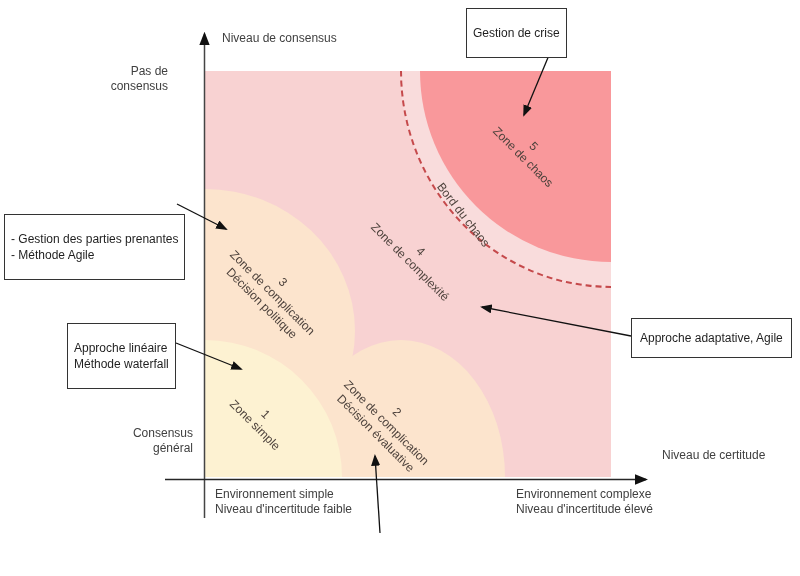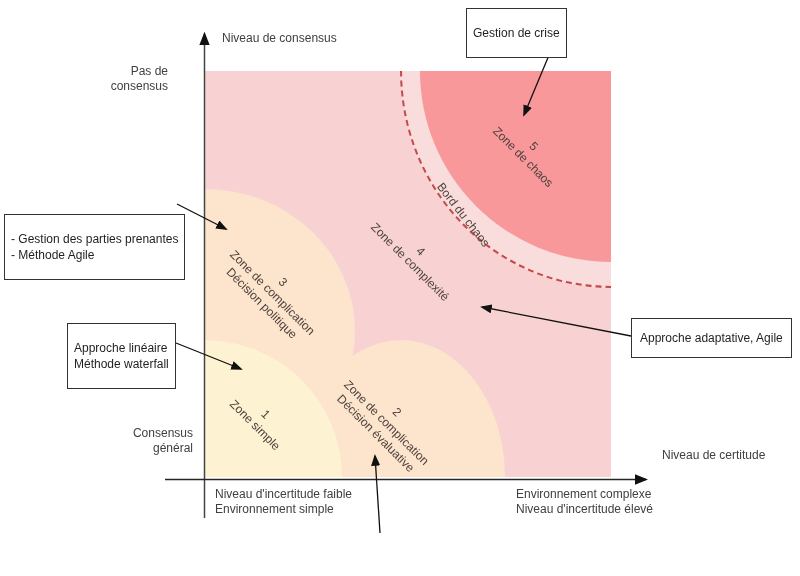--- a/index.html
+++ b/index.html
@@ -100,22 +100,22 @@
   </div>
 
   <div class="axtext right-align" style="right:607px;top:426px;">
     <div>Consensus</div>
     <div>général</div>
   </div>
 
   <div class="axtext" style="left:622px;top:448px;margin-left:40px;">Niveau de certitude</div>
 
   <div class="axtext" style="left:215px;top:487px;">
+    <div>Environnement simple</div>
     <div>Niveau d'incertitude faible</div>
-    <div>Environnement simple</div>
   </div>
 
   <div class="axtext" style="left:516px;top:487px;">
     <div>Environnement complexe</div>
     <div>Niveau d'incertitude élevé</div>
   </div>
 
   <div class="box" style="left:466px;top:8px;">
     <div>Gestion de crise</div>
   </div>

